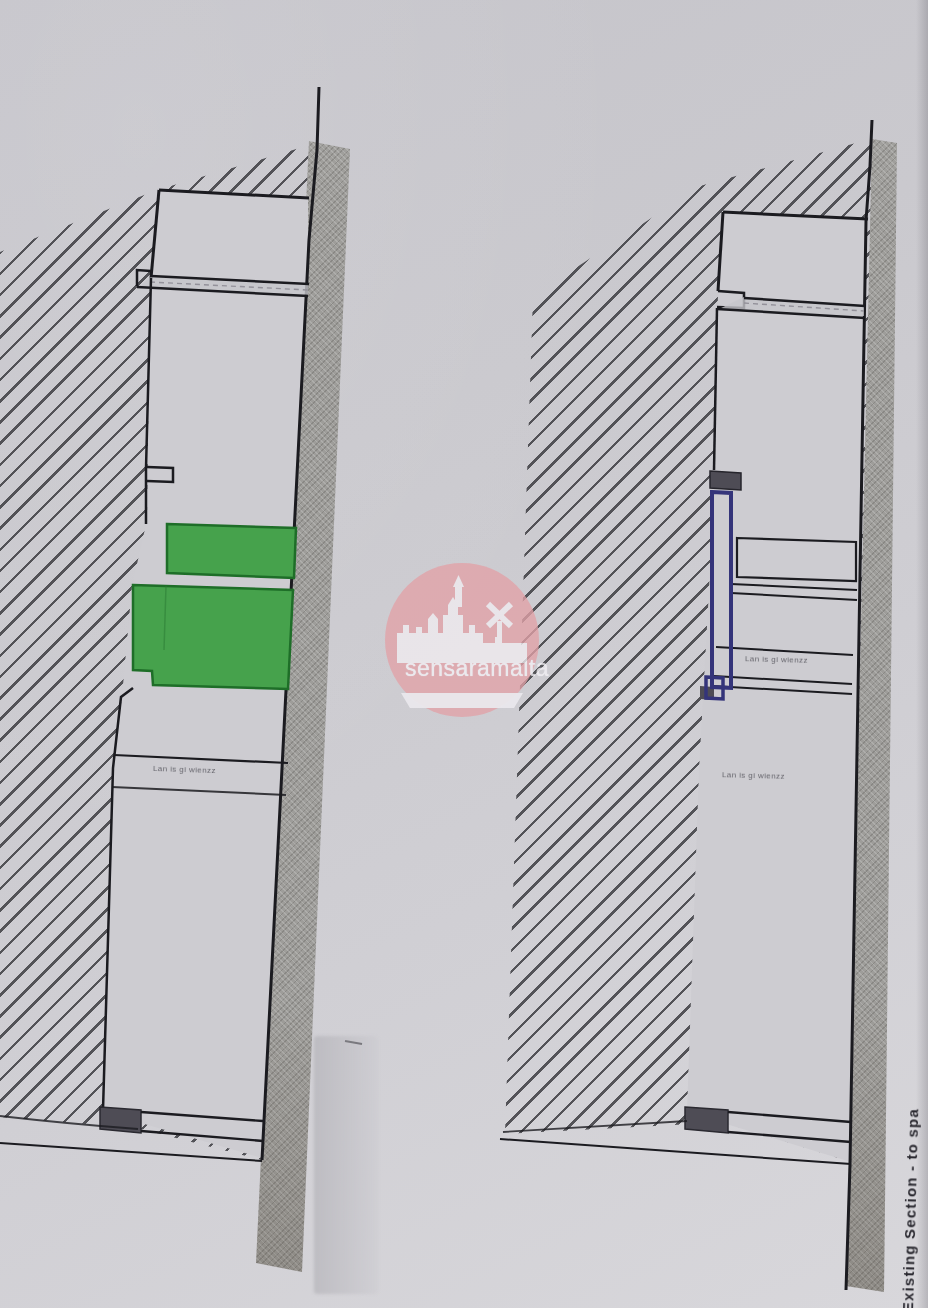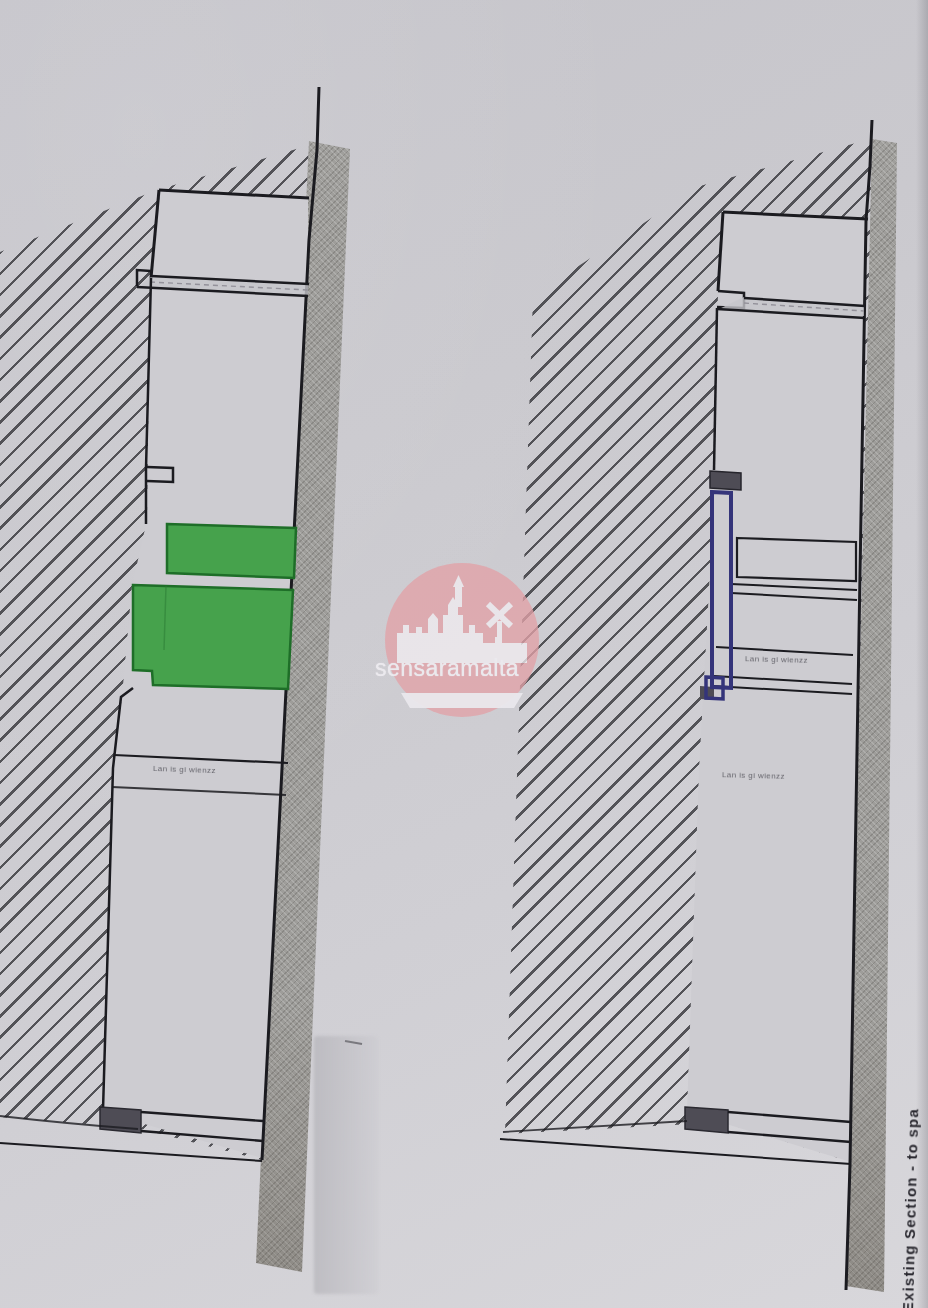--- a/index.html
+++ b/index.html
@@ -46,21 +46,21 @@
   .edge-shade{
     right:0; top:0; width:12px; height:100%;
     background:linear-gradient(to right, rgba(0,0,0,0), rgba(96,94,102,0.28));
   }
   
   .watermark{
     left:385px; top:563px; width:154px; height:154px; border-radius:50%;
     background:var(--watermark_pink); opacity:.78;
   }
   .watermark .wm-text{
-    position:absolute; left:-10px; top:92px; width:174px; text-align:left;
+    position:absolute; left:-10px; top:92px; width:174px; text-align:right;
     color:#f4f2f6; font-size:23px; letter-spacing:.5px;
     text-shadow:0 0 1px #f4f2f6; filter:blur(.4px); white-space:nowrap;
   }
   
   .note{
     position:absolute; color:#4b4a52; font-size:8px; letter-spacing:.4px;
     opacity:.8; filter:blur(.6px); white-space:nowrap;
   }
   .note.n1{left:153px; top:765px; transform:rotate(2deg);}
   .note.n2{left:745px; top:655px; transform:rotate(1.5deg);}

